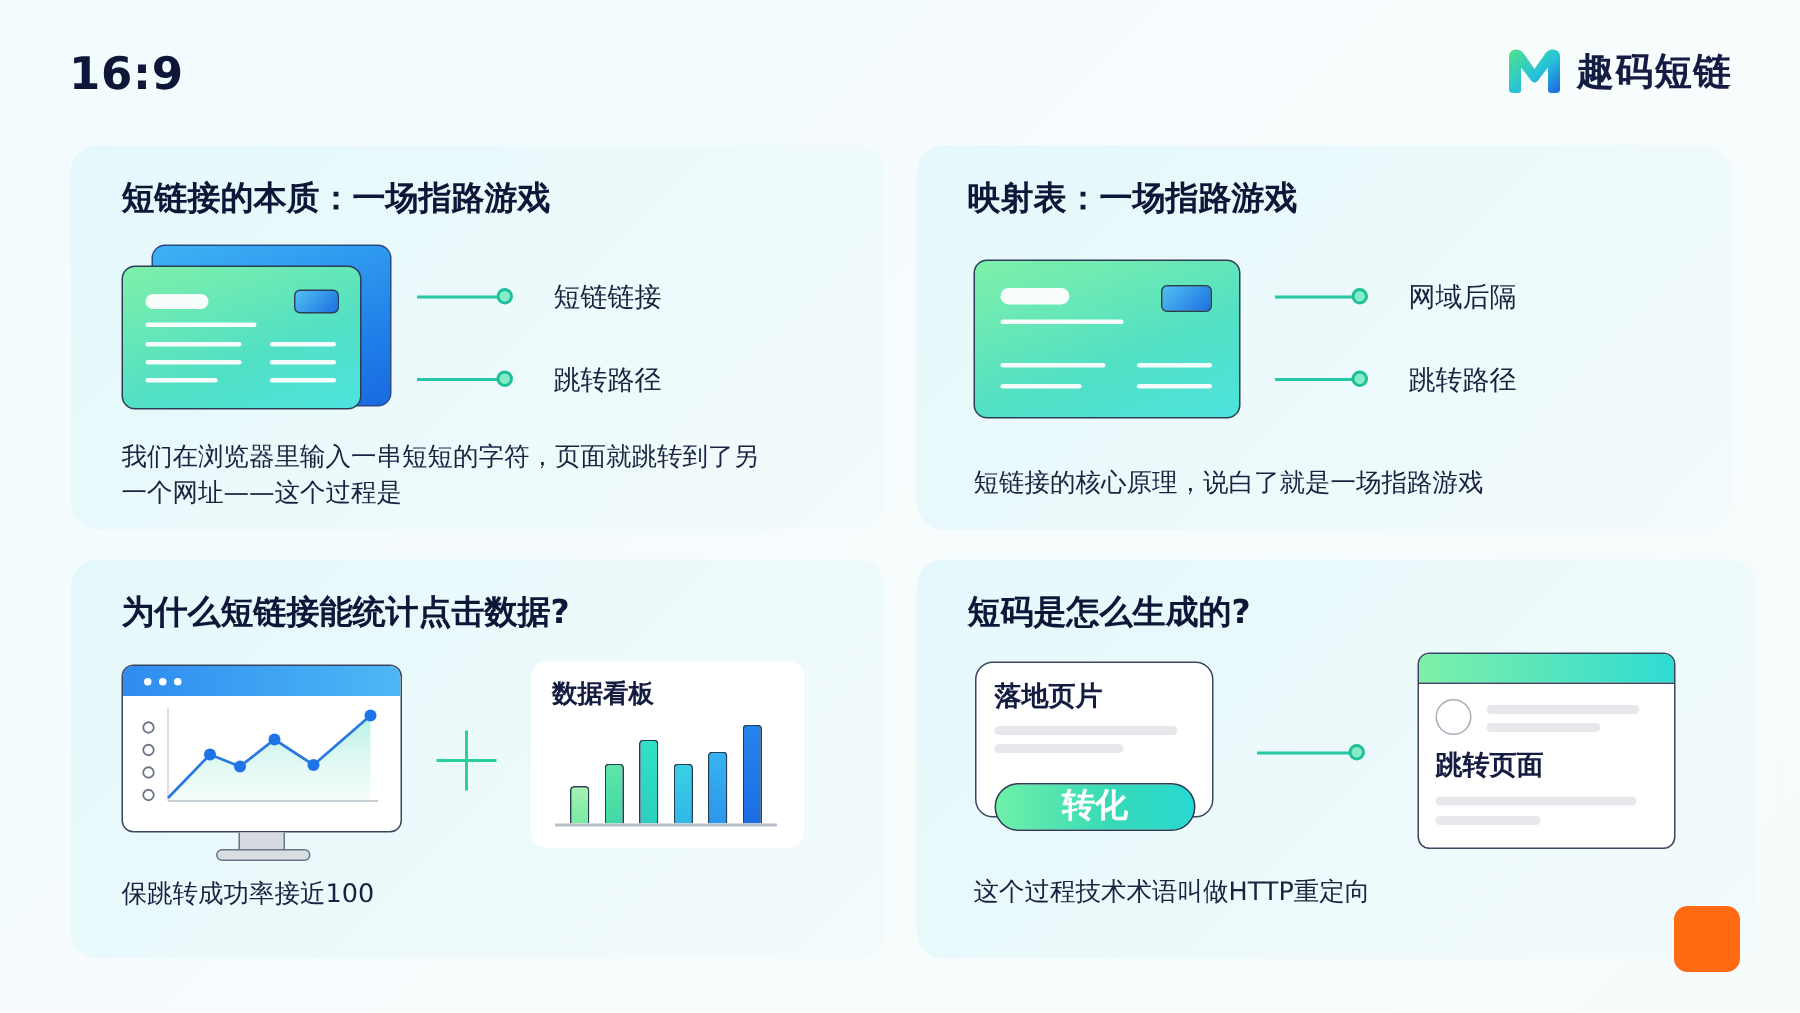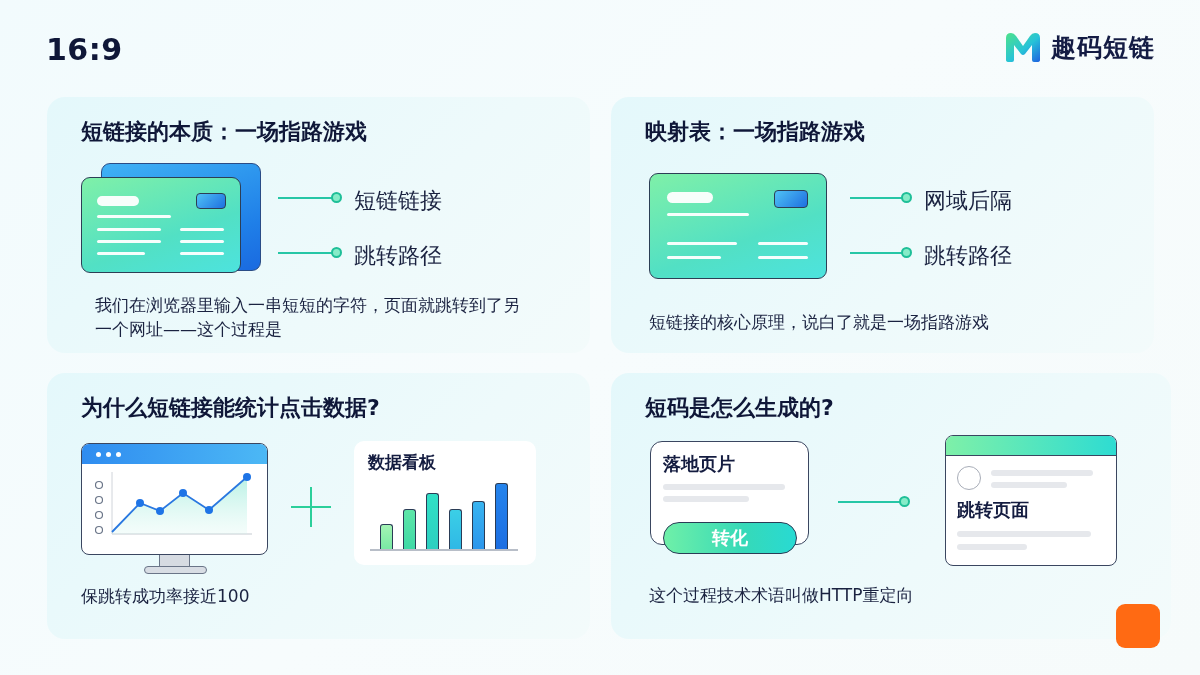--- a/index.html
+++ b/index.html
@@ -54,21 +54,21 @@
   .bar-w { position: absolute; background: #ffffff; border-radius: 3px; opacity: 0.95; }
   .chip {
     position: absolute; border-radius: 4px; border: 1.5px solid #2c3e55;
     background: linear-gradient(135deg, #4fc2f5, #1e6fe0);
   }
   .connector { position: absolute; height: 2px; background: #26c6a6; }
   .connector-dot {
     position: absolute; width: 11px; height: 11px; border-radius: 50%;
     border: 2px solid #1fbf98; background: #86ecc8;
   }
-  .conn-label { position: absolute; font-size: 22px; color: #1a2240; }
+  .conn-label { position: absolute; font-size: 18px; color: #1a2240; margin-left: 15px; }
 
   .monitor {
     position: absolute; left: 34px; top: 70px; width: 187px; height: 112px;
     border: 1.5px solid #3a4660; border-radius: 8px; background: #ffffff; overflow: hidden;
   }
   .monitor-top {
     height: 20px;
     background: linear-gradient(90deg, #2f8cf0, #4cb8f5);
     display: flex; align-items: center; gap: 5px; padding-left: 14px;
   }
@@ -92,21 +92,21 @@
   .landing {
     position: absolute; left: 39px; top: 68px; width: 159px; height: 104px;
     background: #fff; border: 1.5px solid #3a4660; border-radius: 12px;
   }
   .landing-title { position: absolute; left: 12px; top: 10px; font-size: 18px; font-weight: bold; color: #141c40; }
   .ghost { position: absolute; height: 6px; border-radius: 3px; background: #e6e8ec; }
   .convert-btn {
     position: absolute; left: 12px; top: 80px; width: 134px; height: 32px; border-radius: 16px;
     border: 1.5px solid #2a3c56;
     background: linear-gradient(90deg, #6ff0a8 0%, #36d9b8 60%, #28dad3 100%);
-    color: #ffffff; font-size: 18px; font-weight: bold; text-align: center; line-height: 29px;
+    color: #ffffff; font-size: 22px; font-weight: bold; text-align: center; line-height: 29px;
   }
   .jump {
     position: absolute; left: 334px; top: 62px; width: 172px; height: 131px;
     background: #fff; border: 1.5px solid #3a4660; border-radius: 8px; overflow: hidden;
   }
   .jump-top { height: 20px; background: linear-gradient(90deg, #7ef0a8, #2edcd2); border-bottom: 1.5px solid #3a4660; }
   .jump-avatar { position: absolute; left: 11px; top: 30px; width: 24px; height: 24px; border-radius: 50%; border: 1.5px solid #a8adb8; }
   .jump-title { position: absolute; left: 11px; top: 62px; font-size: 18px; font-weight: bold; color: #141c40; }
 
   .corner-btn {
@@ -148,21 +148,21 @@
       <div class="bar-w" style="left:15px; top:74px; width:48px; height:3px;"></div>
       <div class="bar-w" style="left:98px; top:74px; width:44px; height:3px;"></div>
     </div>
   </div>
   <div class="connector" style="left:231px; top:100px; width:55px;"></div>
   <div class="connector-dot" style="left:284px; top:95px;"></div>
   <div class="conn-label" style="left:307px; top:89px;">短链链接</div>
   <div class="connector" style="left:231px; top:155px; width:55px;"></div>
   <div class="connector-dot" style="left:284px; top:150px;"></div>
   <div class="conn-label" style="left:307px; top:144px;">跳转路径</div>
-  <div class="card-desc" style="top:196px;margin-left:14px;">
+  <div class="card-desc" style="top:196px;">
     <div>我们在浏览器里输入一串短短的字符，页面就跳转到了另</div>
     <div>一个网址——这个过程是</div>
   </div>
 </section>
 
 <section class="card c2">
   <div class="card-title">映射表：一场指路游戏</div>
   <div class="idcard" style="left:38px; top:76px; width:178px; height:106px;">
     <div class="bar-w" style="left:17px; top:18px; width:46px; height:11px; border-radius:6px;"></div>
     <div class="chip" style="left:124px; top:16px; width:34px; height:18px;"></div>

